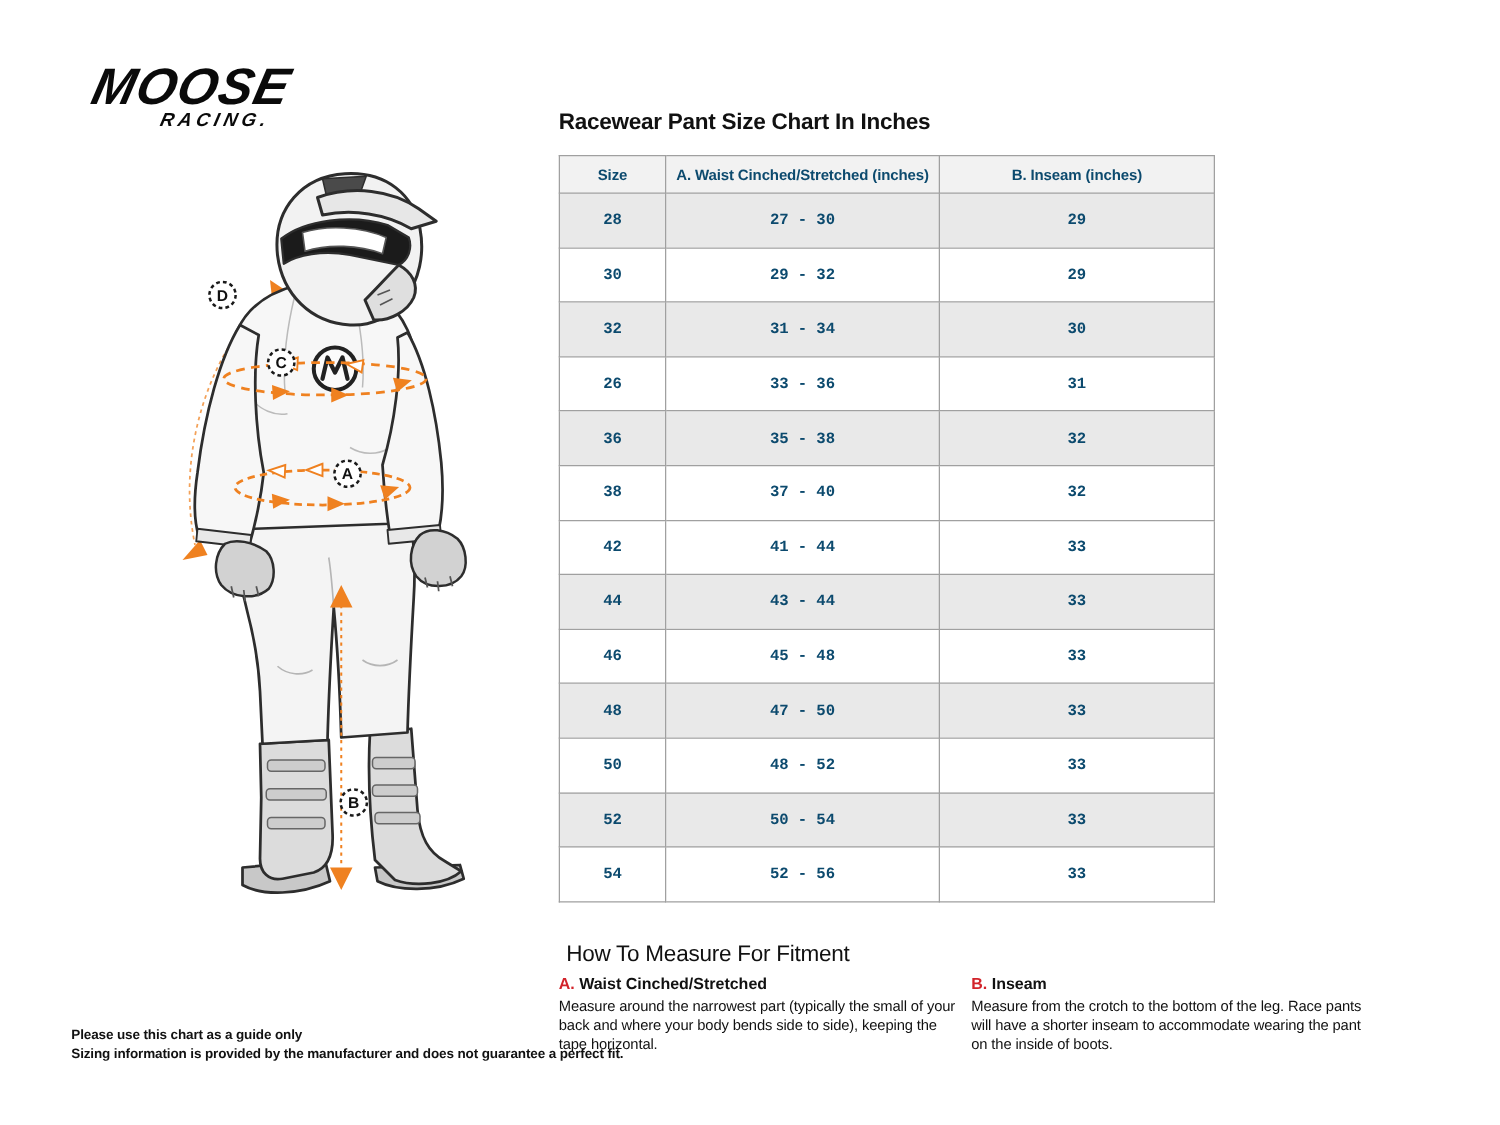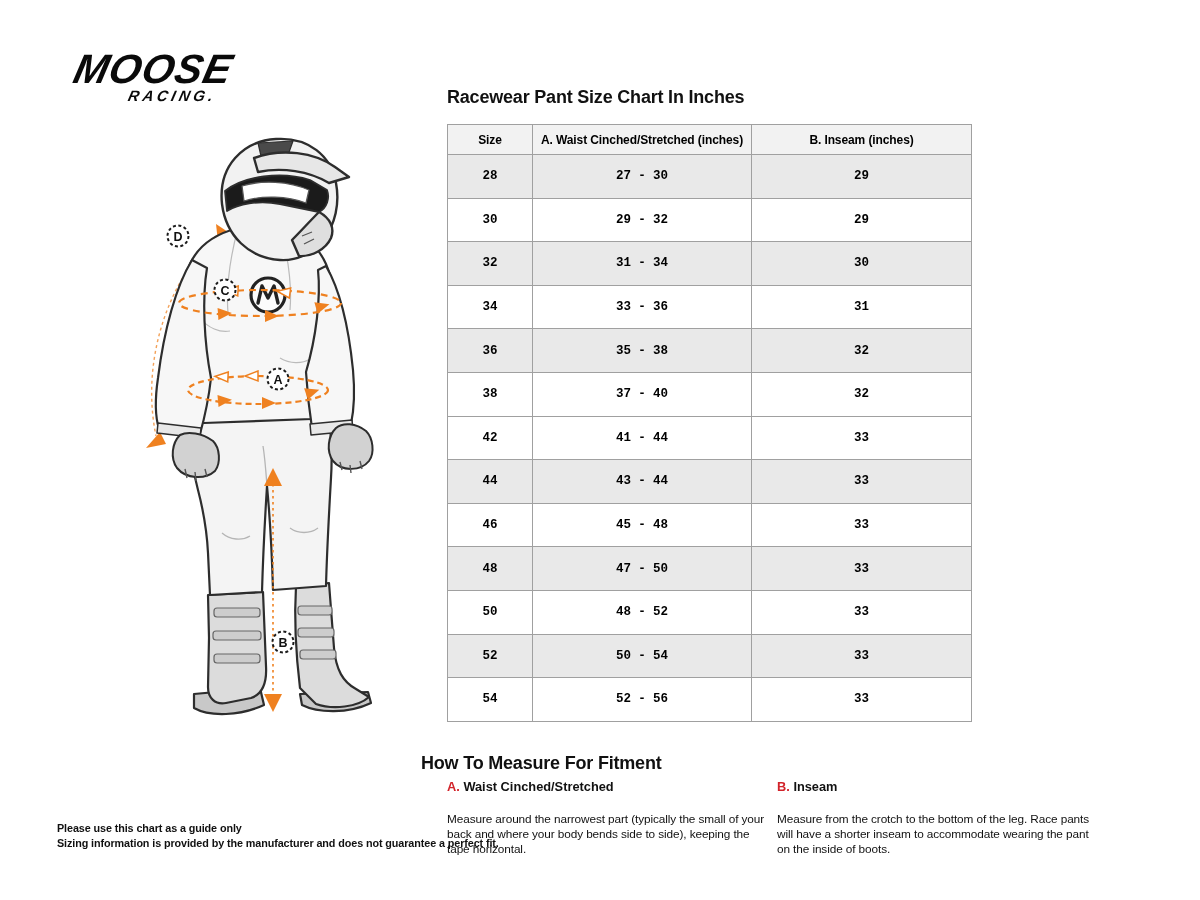--- a/index.html
+++ b/index.html
@@ -12,33 +12,33 @@
   
   .rider{position:absolute;left:130px;top:128px;}
 
   
   .chart-title{position:absolute;left:447px;top:87px;font-size:18px;font-weight:700;
                letter-spacing:-0.2px;color:#111;}
   table.size-table{position:absolute;left:447px;top:124px;width:524px;
                    border-collapse:collapse;table-layout:fixed;}
   table.size-table th,table.size-table td{
       border:1px solid #a0a0a0;text-align:center;vertical-align:middle;
-      font-weight:700;color:#000000;letter-spacing:-0.1px;}
+      font-weight:700;color:#0c4a6e;letter-spacing:-0.1px;}
   table.size-table th{height:27px;background:#f2f2f2;font-size:12px;}
   table.size-table td{height:40.6px;font-size:12.5px;background:#ffffff;font-family:Liberation Mono, monospace;}
   table.size-table tr.shade td{background:#e9e9e9;}
   col.c-size{width:85px;} col.c-waist{width:219px;} col.c-inseam{width:220px;}
 
   
-  .howto-title{position:absolute;left:421px;top:753px;font-size:18px;font-weight:700;
+  .howto-title{position:absolute;left:453px;top:753px;font-size:18px;font-weight:400;
                letter-spacing:-0.2px;color:#111;}
   .measure-col{position:absolute;top:779px;font-size:11.8px;line-height:1.3;color:#111;}
   .measure-col.a{left:447px;width:322px;}
   .measure-col.b{left:777px;width:316px;}
-  .measure-head{font-weight:700;font-size:12.8px;margin-bottom:16px;}
+  .measure-head{font-weight:700;font-size:12.8px;margin-bottom:2px;}
   .measure-letter{color:var(--accent-red,#d2232a);}
   .measure-body{letter-spacing:-0.1px;}
 
   
   .disclaimer{position:absolute;left:57px;top:821px;font-size:10.8px;font-weight:700;
               line-height:1.38;color:#111;letter-spacing:-0.1px;white-space:nowrap;}
 
   .orange{fill:var(--accent-orange,#ef8120);}
   text.lbl{font-family:"Liberation Sans",sans-serif;font-size:12.5px;font-weight:700;fill:#111;}
 </style>
@@ -178,21 +178,21 @@
           <td>30</td>
           <td>29 - 32</td>
           <td>29</td>
         </tr>
         <tr class="shade">
           <td>32</td>
           <td>31 - 34</td>
           <td>30</td>
         </tr>
         <tr>
-          <td>34</td>
+          <td>26</td>
           <td>33 - 36</td>
           <td>31</td>
         </tr>
         <tr class="shade">
           <td>36</td>
           <td>35 - 38</td>
           <td>32</td>
         </tr>
         <tr>
           <td>38</td>

